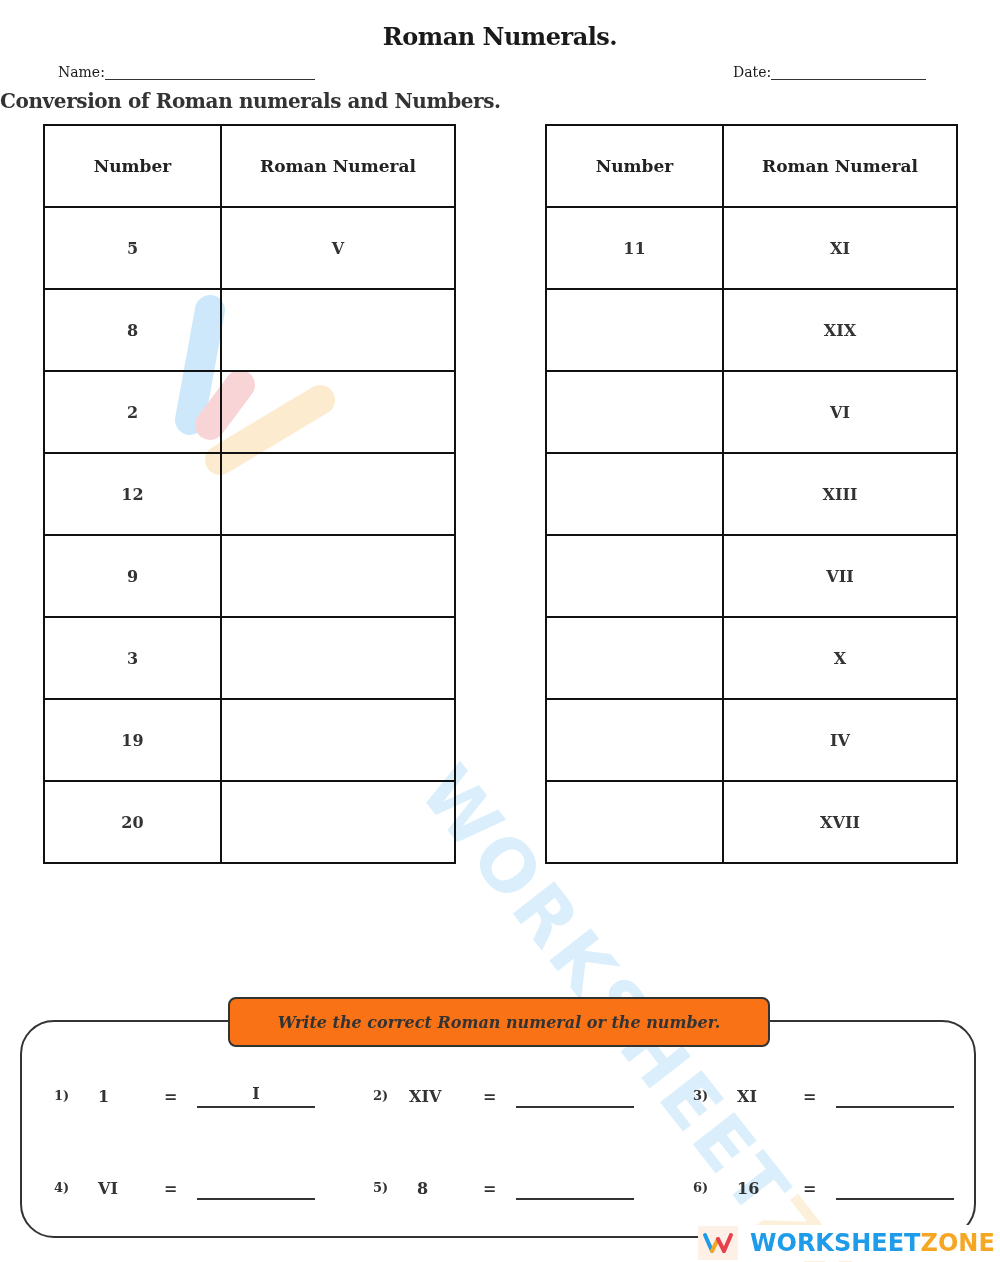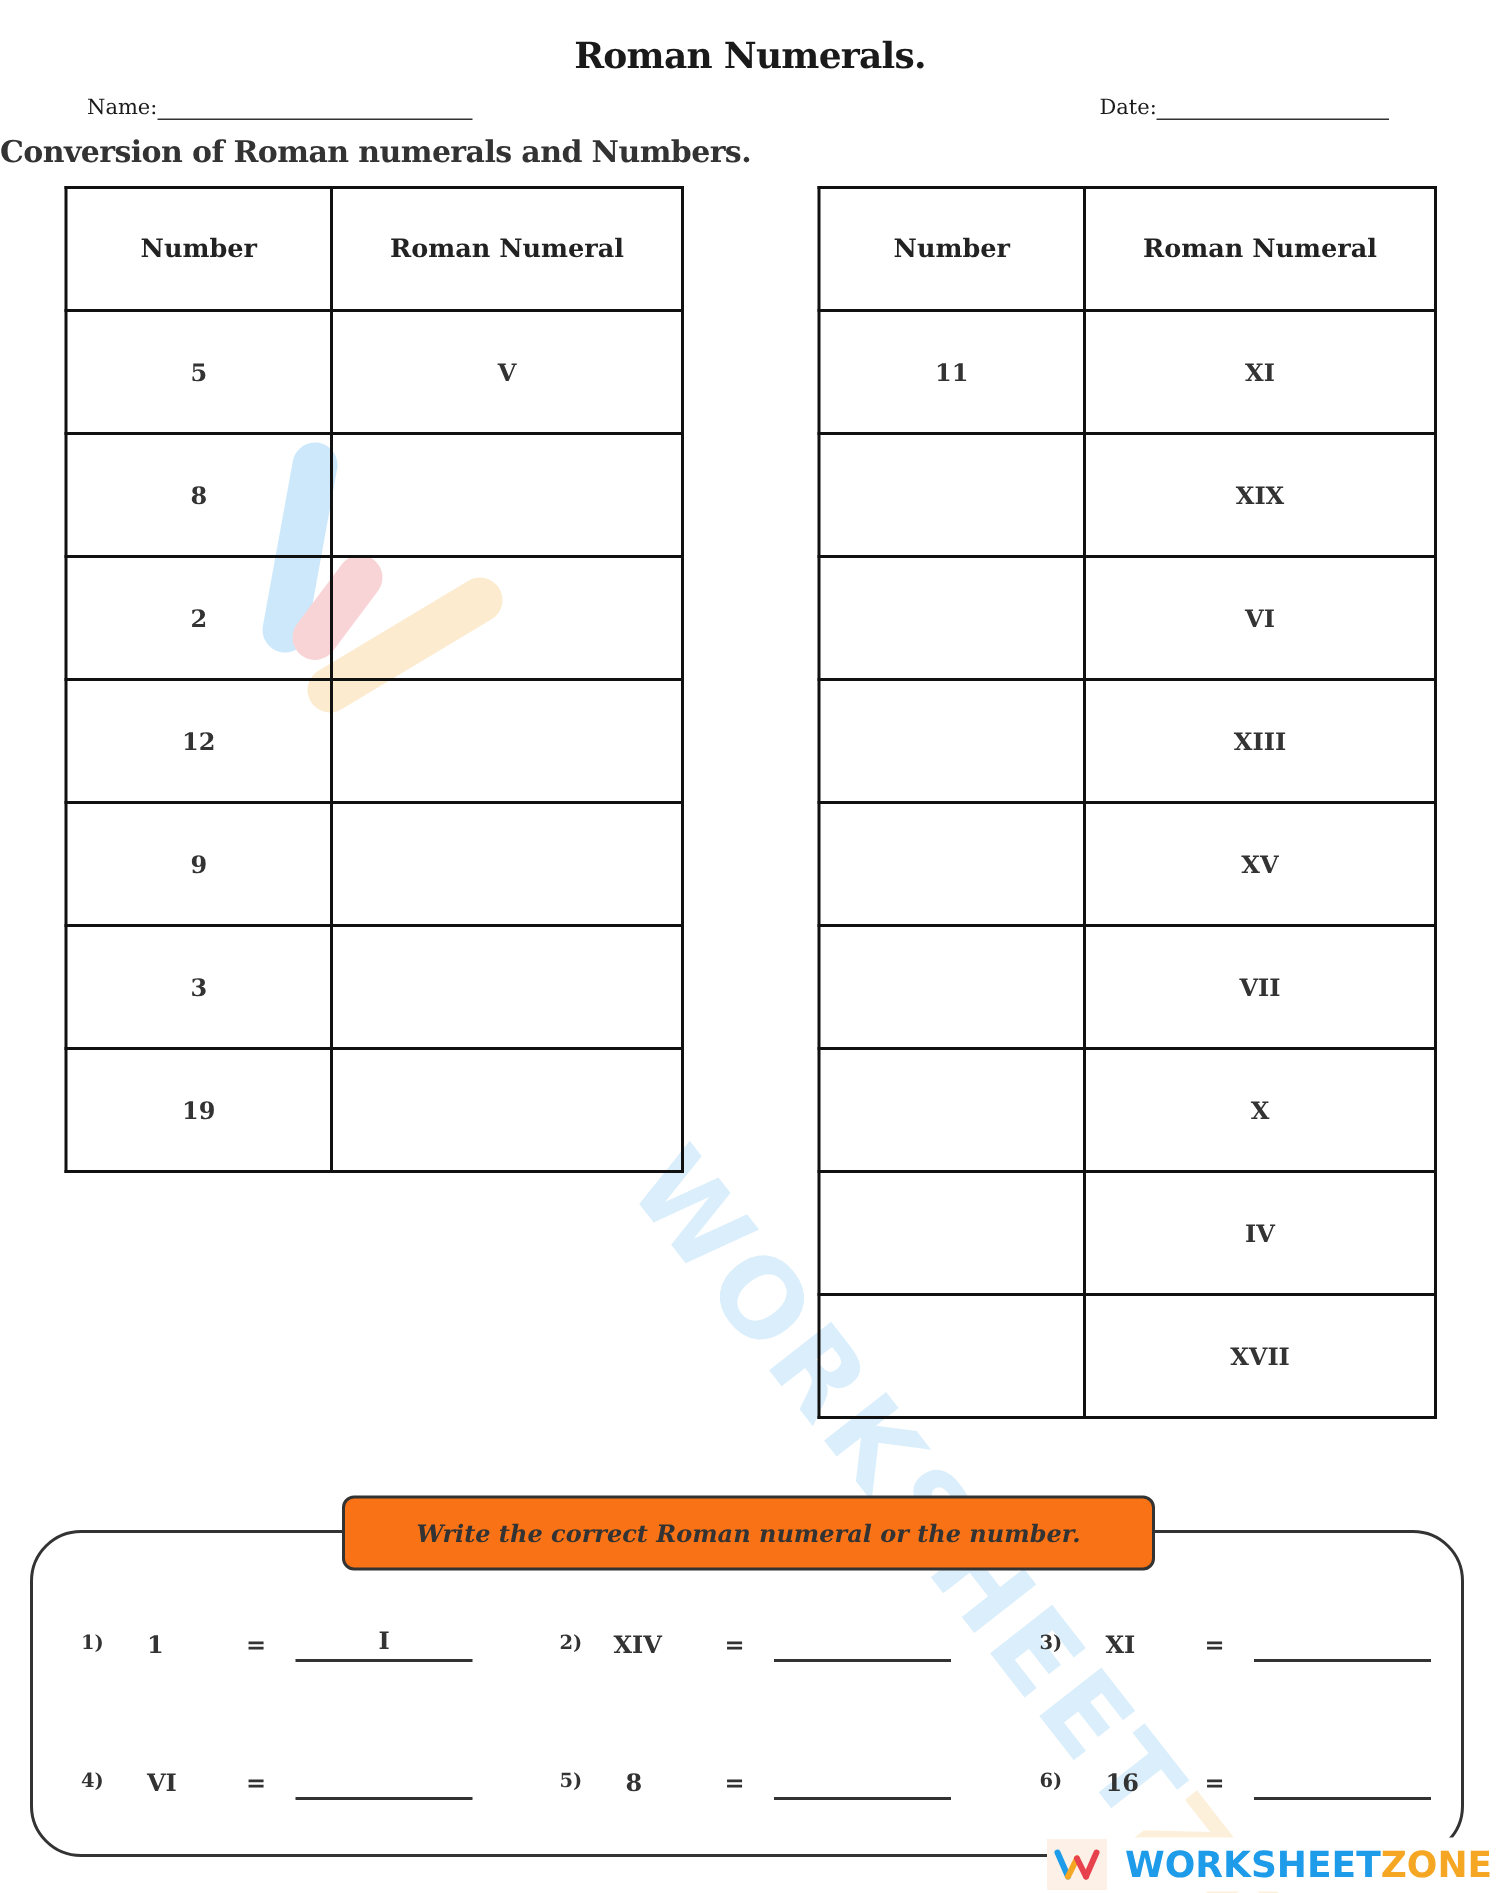--- a/index.html
+++ b/index.html
@@ -99,20 +99,24 @@
         <td></td>
       </tr>
   <tr>
         <td>3</td>
         <td></td>
       </tr>
   <tr>
         <td>19</td>
         <td></td>
       </tr>
+  <tr>
+        <td>20</td>
+        <td></td>
+      </tr>
 </tbody>
   </table>
 
 <table class="conv" id="table-right">
   <tbody>
       <tr>
     <th class="col-num">Number</th>
     <th class="col-rom">Roman Numeral</th>
   </tr>
   <tr>
@@ -123,24 +127,20 @@
         <td></td>
         <td>XIX</td>
       </tr>
   <tr>
         <td></td>
         <td>VI</td>
       </tr>
   <tr>
         <td></td>
         <td>XIII</td>
-      </tr>
-  <tr>
-        <td></td>
-        <td>XV</td>
       </tr>
   <tr>
         <td></td>
         <td>VII</td>
       </tr>
   <tr>
         <td></td>
         <td>X</td>
       </tr>
   <tr>

